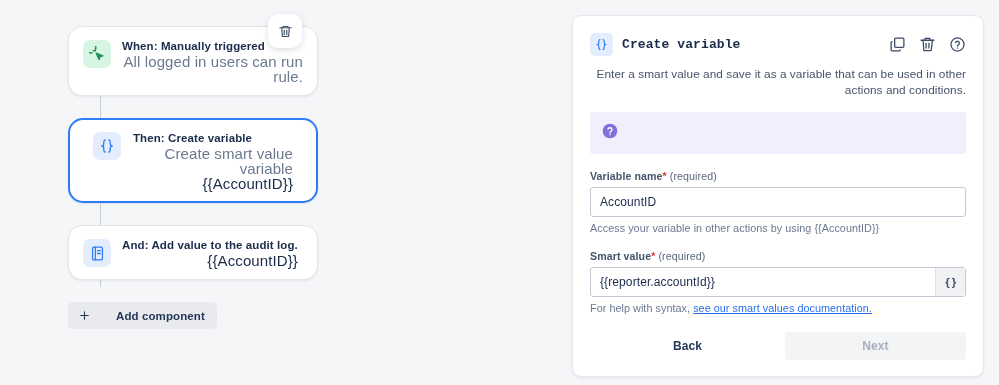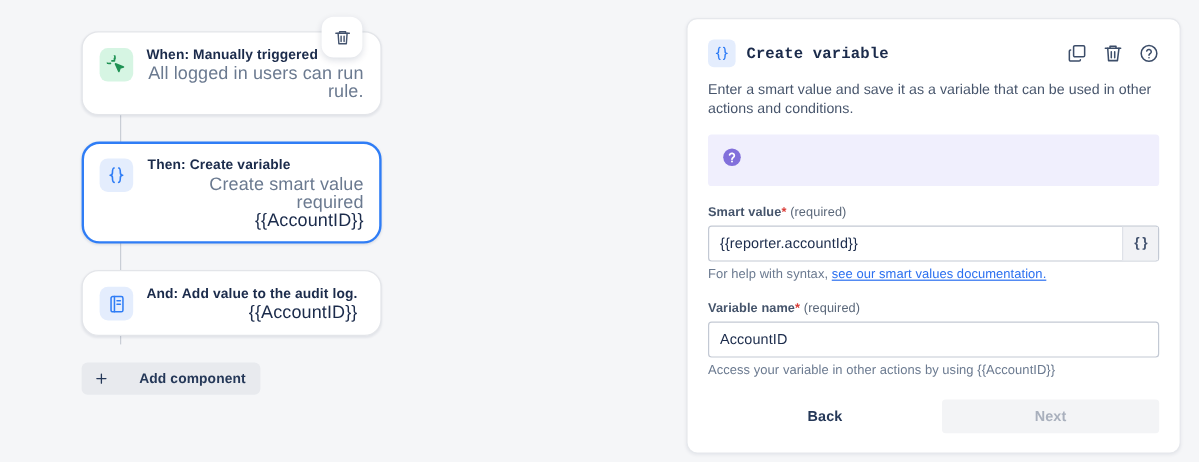--- a/index.html
+++ b/index.html
@@ -57,21 +57,21 @@
     padding: 11px 14px;
     display: flex;
     align-items: flex-start;
     gap: 11px;
     box-shadow: 0 1px 2px rgba(9,30,66,0.08);
   }
 
   .node.selected {
     border: 2px solid #2f7df6;
     border-radius: 15px;
-    padding: 10px 13px;
+    padding: 10px 23px;
     box-shadow: 0 1px 2px rgba(9,30,66,0.10);
     gap: 12px;
   }
 
   .node + .node { margin-top: 22px; }
 
   .node-icon {
     width: 28px; height: 28px;
     border-radius: 7px;
     flex: 0 0 28px;
@@ -178,20 +178,21 @@
     gap: 13px;
   }
   .hicon { cursor: pointer; display: flex; }
 
   .panel-desc {
     margin-top: 10px;
     font-size: 11.8px;
     line-height: 16px;
     color: #46546b;
     letter-spacing: .05px;
+    text-align: right;
   }
 
   .callout {
     margin-top: 14px;
     background: #f0effd;
     border-radius: 3px;
     padding: 10px 12px 11px 12px;
     display: flex;
     gap: 11px;
   }
@@ -337,21 +338,21 @@
       
       <div class="node selected">
         <div class="node-icon blue">
           <svg width="18" height="18" viewBox="0 0 24 24" fill="none" stroke="#2f7df6" stroke-width="1.8" stroke-linecap="round" stroke-linejoin="round">
             <path d="M9.5 4C7.6 4 7.6 8 7.6 9.4c0 1.4-1.3 2.6-2.6 2.6 1.3 0 2.6 1.2 2.6 2.6 0 1.4 0 5.4 1.9 5.4"></path>
             <path d="M14.5 4c1.9 0 1.9 4 1.9 5.4 0 1.4 1.3 2.6 2.6 2.6-1.3 0-2.6 1.2-2.6 2.6 0 1.4 0 5.4-1.9 5.4"></path>
           </svg>
         </div>
         <div class="node-body">
           <div class="node-title">Then: Create variable</div>
-          <div class="node-sub">Create smart value required</div>
+          <div class="node-sub">Create smart value variable</div>
           <div class="node-sub strong">{{AccountID}}</div>
         </div>
       </div>
 
       
       <div class="node">
         <div class="node-icon blue">
           <svg width="17" height="17" viewBox="0 0 24 24" fill="none" stroke="#2f7df6" stroke-width="1.8" stroke-linecap="round" stroke-linejoin="round">
             <rect x="5" y="3" width="14" height="18" rx="2"></rect>
             <path d="M9 3v18"></path>
@@ -420,43 +421,43 @@
         <svg width="16" height="16" viewBox="0 0 24 24">
           <circle cx="12" cy="12" r="11" fill="#8270db"></circle>
           <path d="M9 9.1a3.05 3.05 0 0 1 5.9 1.05c0 2-2.9 2.45-2.9 4.3" fill="none" stroke="#ffffff" stroke-width="2.1" stroke-linecap="round"></path>
           <circle cx="12" cy="17.3" r="1.2" fill="#ffffff"></circle>
         </svg>
       </span>
     </div>
 
     <div class="field">
       <div class="field-label">
+        <span>Variable name</span><span class="req-star">*</span>
+        <span class="req-word">(required)</span>
+      </div>
+      <div class="input-wrap">
+        <div class="val">AccountID</div>
+      </div>
+      <div class="field-help">Access your variable in other actions by using {{AccountID}}</div>
+    </div>
+
+    <div class="field">
+      <div class="field-label">
         <span>Smart value</span><span class="req-star">*</span>
         <span class="req-word">(required)</span>
       </div>
       <div class="input-wrap">
         <div class="val">{{reporter.accountId}}</div>
         <div class="smart-btn">{ }</div>
       </div>
       <div class="field-help">
         <span>For help with syntax, </span><a href="#">see our smart values documentation.</a>
       </div>
     </div>
 
-    <div class="field">
-      <div class="field-label">
-        <span>Variable name</span><span class="req-star">*</span>
-        <span class="req-word">(required)</span>
-      </div>
-      <div class="input-wrap">
-        <div class="val">AccountID</div>
-      </div>
-      <div class="field-help">Access your variable in other actions by using {{AccountID}}</div>
-    </div>
-
     <div class="panel-actions">
       <button class="btn-back">Back</button>
       <button class="btn-next">Next</button>
     </div>
 
   </div>
 
 </div>
 
 </body></html>

